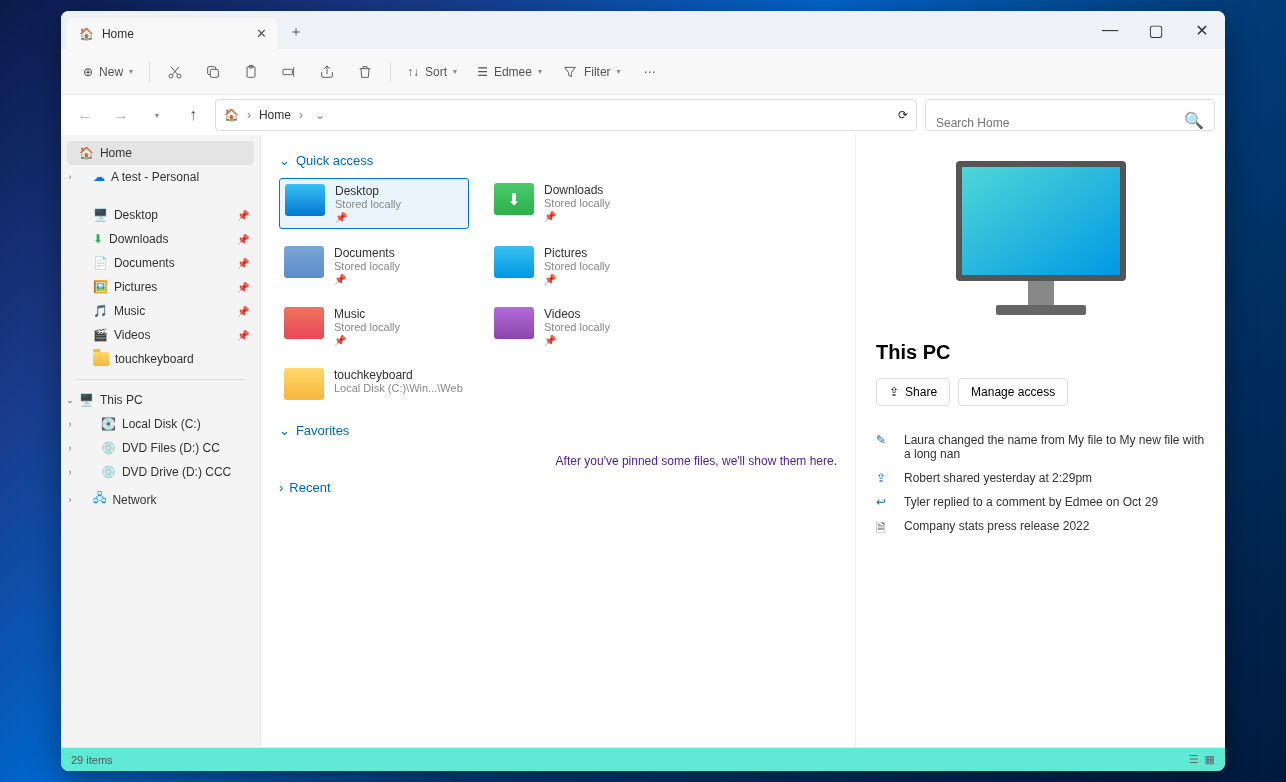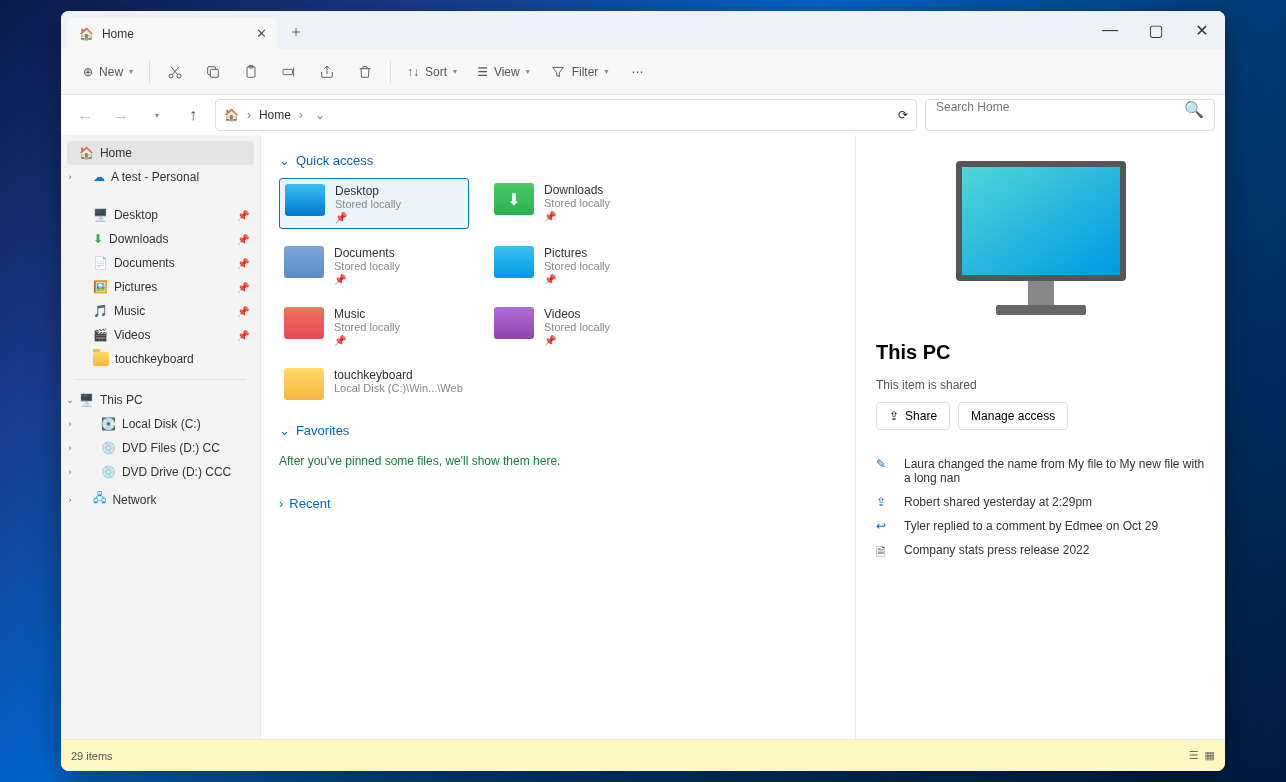--- a/index.html
+++ b/index.html
@@ -27,51 +27,51 @@
 .tbtn { display: flex; align-items: center; gap: 6px; padding: 6px 8px; border-radius: 4px; color: #555; font-size: 12px; cursor: pointer; }
 .tbtn.icon-only { width: 34px; justify-content: center; }
 .tsep { width: 1px; height: 22px; background: #ddd; margin: 0 4px; }
 .chev-down { font-size: 8px; color: #888; }
 .addrbar { height: 40px; display: flex; align-items: center; padding: 4px 10px; gap: 8px; background: #fff; }
 .navbtn { width: 28px; height: 28px; display: flex; align-items: center; justify-content: center; color: #555; cursor: pointer; border-radius: 4px; }
 .navbtn.disabled { color: #bbb; }
 .addrbox { flex: 1; height: 32px; border: 1px solid #ddd; border-radius: 4px; display: flex; align-items: center; padding: 0 8px; gap: 8px; font-size: 12px; color: #333; }
 .addrbox .refresh { margin-left: auto; }
 .addrbox .drop { margin-left: 4px; color: #888; }
-.searchbox { width: 290px; height: 32px; border: 1px solid #ddd; border-radius: 4px; display: flex; align-items: flex-start; padding: 0 10px; gap: 8px; }
+.searchbox { width: 290px; height: 32px; border: 1px solid #ddd; border-radius: 4px; display: flex; align-items: flex-end; padding: 0 10px; gap: 8px; }
 .searchbox input { flex: 1; border: none; outline: none; font-size: 12px; background: transparent; }
 .body { flex: 1; display: flex; min-height: 0; }
 .sidebar { width: 200px; background: #f4f4f4; border-right: 1px solid #e8e8e8; padding: 6px 0; font-size: 12px; overflow-y: auto; }
 .sidebar .row { display: flex; align-items: center; gap: 6px; padding: 5px 10px 5px 18px; color: #333; cursor: pointer; position: relative; }
 .sidebar .row.active { background: #e4e4e4; border-radius: 4px; margin: 0 6px; padding-left: 12px; }
 .sidebar .row .exp { position: absolute; left: 2px; font-size: 9px; color: #666; width: 14px; text-align: center; }
 .sidebar .row.indent { padding-left: 32px; }
 .sidebar .row.indent2 { padding-left: 40px; }
 .sidebar .row .pin { margin-left: auto; color: #999; font-size: 10px; }
 .sidebar hr { border: none; border-top: 1px solid #e0e0e0; margin: 8px 14px; }
 .content { flex: 1; background: #fff; padding: 12px 18px; overflow-y: auto; }
 .section-header { display: flex; align-items: center; gap: 6px; color: #0067c0; font-size: 13px; margin: 6px 0 10px; cursor: pointer; }
 .qa-grid { display: flex; flex-wrap: wrap; gap: 12px 20px; margin-bottom: 18px; }
 .qa-item { width: 190px; display: flex; gap: 10px; padding: 5px; border-radius: 3px; cursor: pointer; }
 .qa-item.selected { border: 1px solid #0078d4; background: #eaf4fd; }
 .qa-icon { width: 40px; height: 32px; border-radius: 3px; flex-shrink: 0; }
 .qa-text { font-size: 12px; color: #333; }
 .qa-text .sub { font-size: 11px; color: #888; }
 .qa-text .pin { font-size: 10px; color: #aaa; margin-top: 2px; }
-.favmsg { text-align: left; color: #15803d; font-size: 12px; margin: 16px 0 28px; }
+.favmsg { text-align: right; color: #4c1d95; font-size: 12px; margin: 16px 0 12px; }
 .details { width: 370px; background: #fff; border-left: 1px solid #eee; padding: 18px 20px; overflow-y: auto; font-size: 12px; }
 .monitor { display: flex; justify-content: center; margin-bottom: 18px; }
 .details h2 { font-size: 20px; font-weight: 600; margin-bottom: 14px; }
 .shared-txt { color: #555; margin-bottom: 10px; }
 .btnrow { display: flex; gap: 8px; margin-bottom: 22px; }
 .btn { border: 1px solid #ddd; background: #fff; padding: 6px 12px; border-radius: 4px; font-size: 12px; cursor: pointer; display: flex; align-items: center; gap: 6px; }
 .details h3 { font-size: 14px; font-weight: 600; margin: 10px 0; }
 .act-row { display: flex; gap: 12px; padding: 5px 0; color: #333; font-size: 12px; align-items: flex-start; }
 .act-row .ico { width: 16px; color: #0067c0; flex-shrink: 0; }
-.statusbar { height: 32px; border-top: 1px solid #e8e8e8; display: flex; align-items: center; padding: 8px 10px; font-size: 11px; color: #555; background: #fef9c3; }
+.statusbar { height: 24px; border-top: 1px solid #e8e8e8; display: flex; align-items: center; padding: 8px 10px; font-size: 11px; color: #555; background: #5eead4; }
 .statusbar .viewbtns { margin-left: auto; display: flex; gap: 6px; color: #666; }
 .ico-svg { width: 16px; height: 16px; stroke: currentColor; fill: none; stroke-width: 1.4; }
 .folder-ico { width: 16px; height: 14px; display: inline-block; background: linear-gradient(#ffd86b,#f6b73c); border-radius: 2px; position: relative; }
 .folder-ico::before { content: ''; position: absolute; top: -3px; left: 0; width: 7px; height: 3px; background: #f6b73c; border-radius: 1px 1px 0 0; }
 </style>
 </head>
 <body>
 
 <div class="window">
 
@@ -132,21 +132,21 @@
         </svg>
       </div>
     <div class="tsep"></div>
     <div class="tbtn">
       <span>↑↓</span>
       <span>Sort</span>
       <span class="chev-down">▾</span>
     </div>
     <div class="tbtn">
       <span>☰</span>
-      <span>View</span>
+      <span>Edmee</span>
       <span class="chev-down">▾</span>
     </div>
     <div class="tbtn">
       <svg class="ico-svg" viewBox="0 0 24 24">
           <path d="M4 5h16l-6 8v6l-4-2v-4z"></path>
         </svg>
       <span>Filter</span>
       <span class="chev-down">▾</span>
     </div>
     <div class="tbtn icon-only">⋯</div>
@@ -332,21 +332,20 @@
               <linearGradient id="g" x1="0" y1="0" x2="1" y2="1">
                 <stop offset="0" stop-color="#4fd6d6"></stop>
                 <stop offset="1" stop-color="#0099e5"></stop>
               </linearGradient>
             </defs>
           <rect x="82" y="128" width="26" height="24" fill="#888"></rect>
           <rect x="50" y="152" width="90" height="10" rx="2" fill="#666"></rect>
         </svg>
       </div>
       <h2>This PC</h2>
-      <div class="shared-txt">This item is shared</div>
       <div class="btnrow">
         <button class="btn">
             <span>⇪</span>
             <span>Share</span>
           </button>
         <button class="btn">
             <span>Manage access</span>
           </button>
       </div>
       <div class="act-row">

